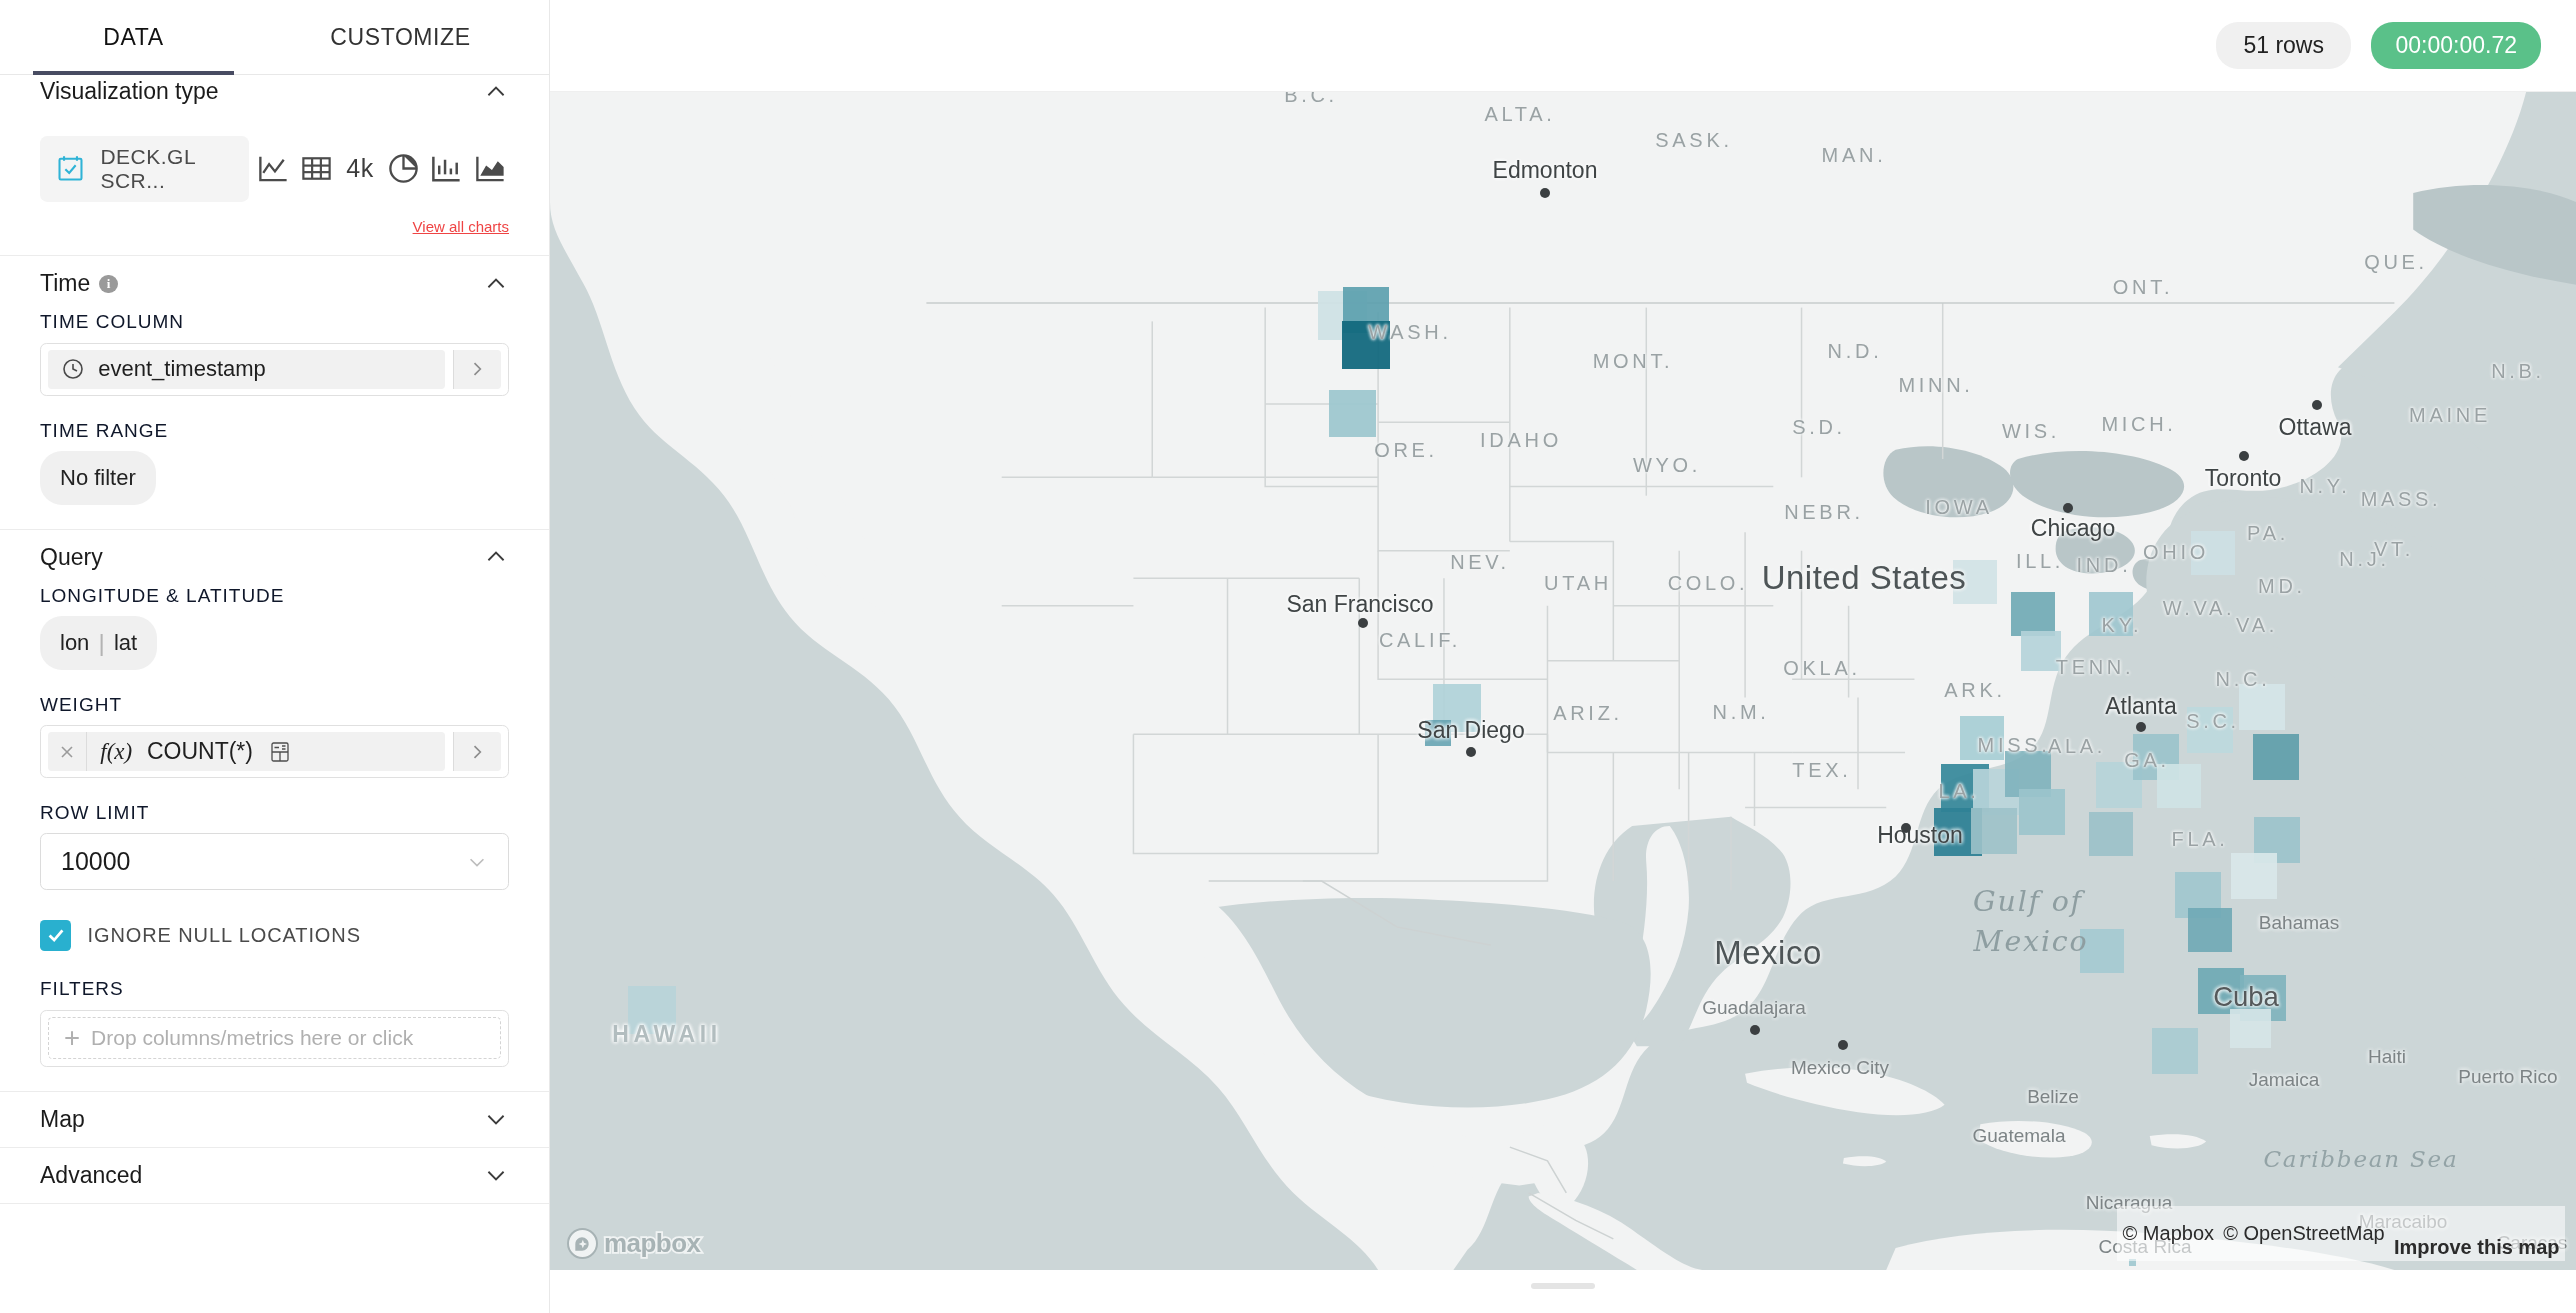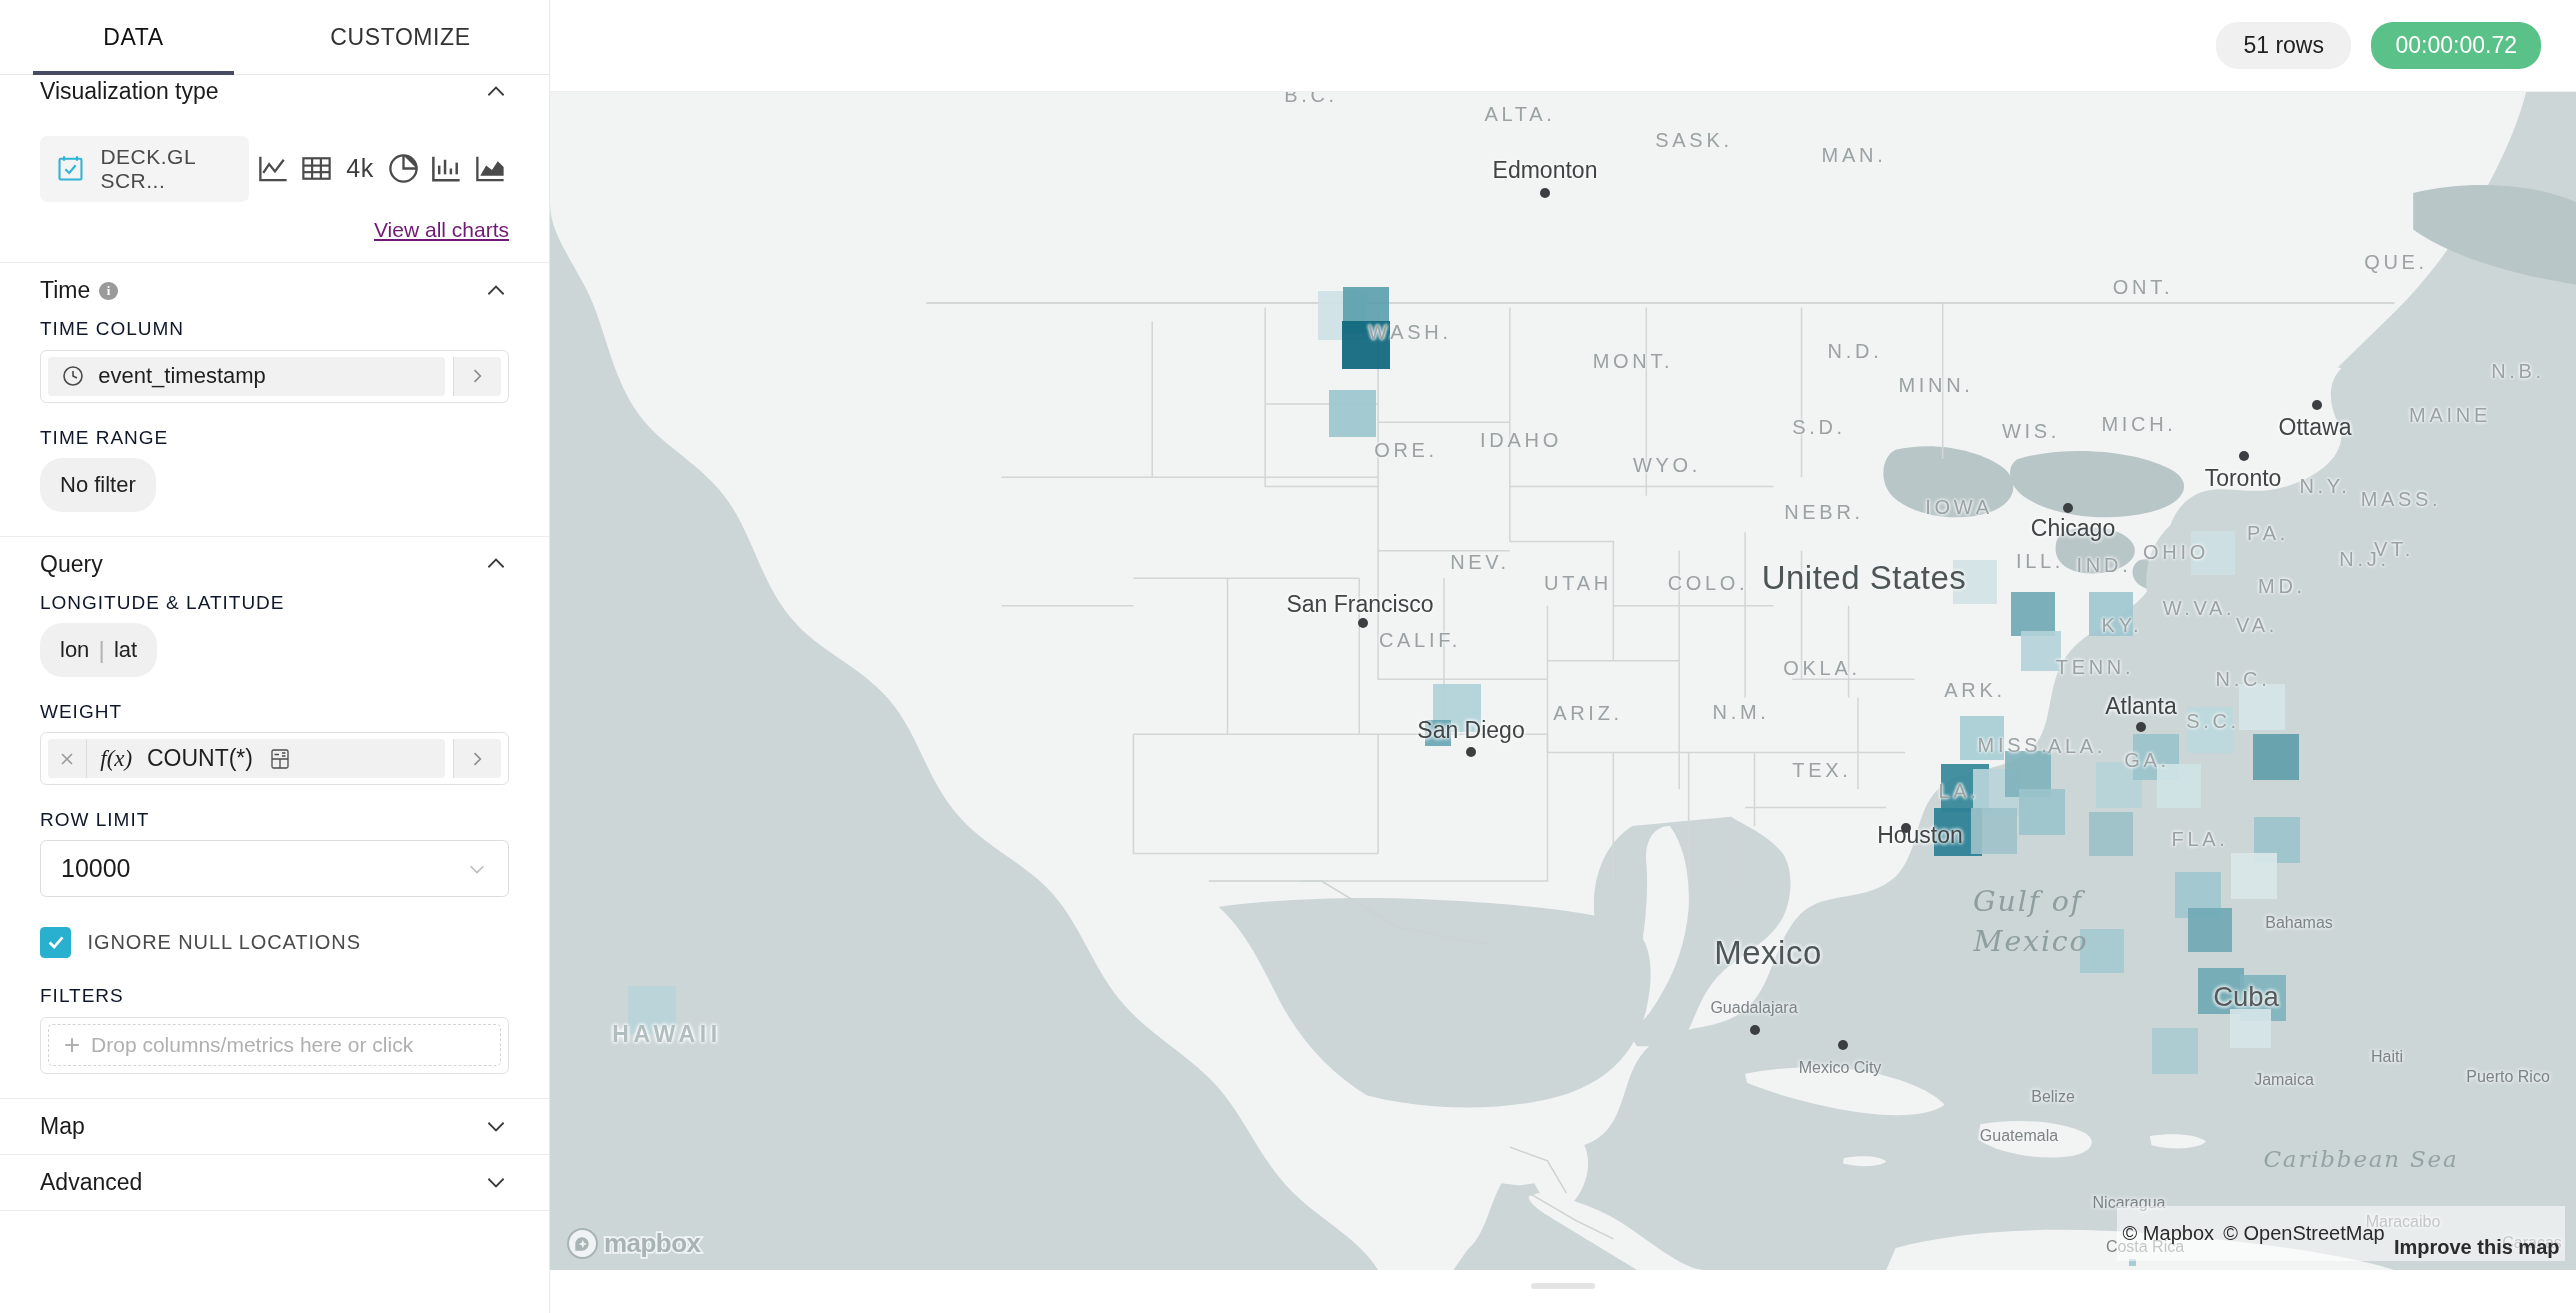--- a/index.html
+++ b/index.html
@@ -202,22 +202,22 @@
   .viz-selected .vicon svg { width: 31px; height: 31px; }
   .viz-icon {
     width: 46px; height: 44px;
     display:flex;align-items:center;justify-content:center;
     color: #4b4b4b; cursor: pointer;
   }
   .viz-icon svg { width: 35px; height: 35px; }
   .viz-4k { font-size: 25px; color: #3d3d3d; letter-spacing: 0.5px;}
   .view-all {
     text-align: right;
-    font-size: 21px;
-    color: #701a75;
+    font-size: 15px;
+    color: #ef4444;
     text-decoration: underline;
     padding: 11px 0 20px 0;
     cursor: pointer;
   }
 
   
   .right {
     flex: 1; position: relative; background: #fff;
     height: 1314px;
   }
@@ -268,21 +268,21 @@
   }
   .lbl-country {
     font-size: 27.5px; color: #55595b;
     text-shadow: 0 0 4.6px #f4f6f6,0 0 4.6px #f4f6f6,0 0 3.7px #f4f6f6;
   }
   .lbl-city {
     font-size: 23px; color: #3f4445;
     text-shadow: 0 0 4.6px #fafbfb,0 0 4.6px #fafbfb,0 0 3.7px #fafbfb;
   }
   .lbl-city-sm {
-    font-size: 16px; color: #7d8486;
+    font-size: 19px; color: #7d8486;
     text-shadow: 0 0 4.6px #f6f7f7,0 0 4.6px #f6f7f7;
   }
   .lbl-water {
     font-size: 28.4px; color: #8e9ea1; font-style: italic;
     font-family: "DejaVu Serif", serif;
     letter-spacing: 1.8px;
   }
   .lbl-water-sm {
     font-size: 23px; color: #93a3a6; font-style: italic;
     font-family: "DejaVu Serif", serif;

